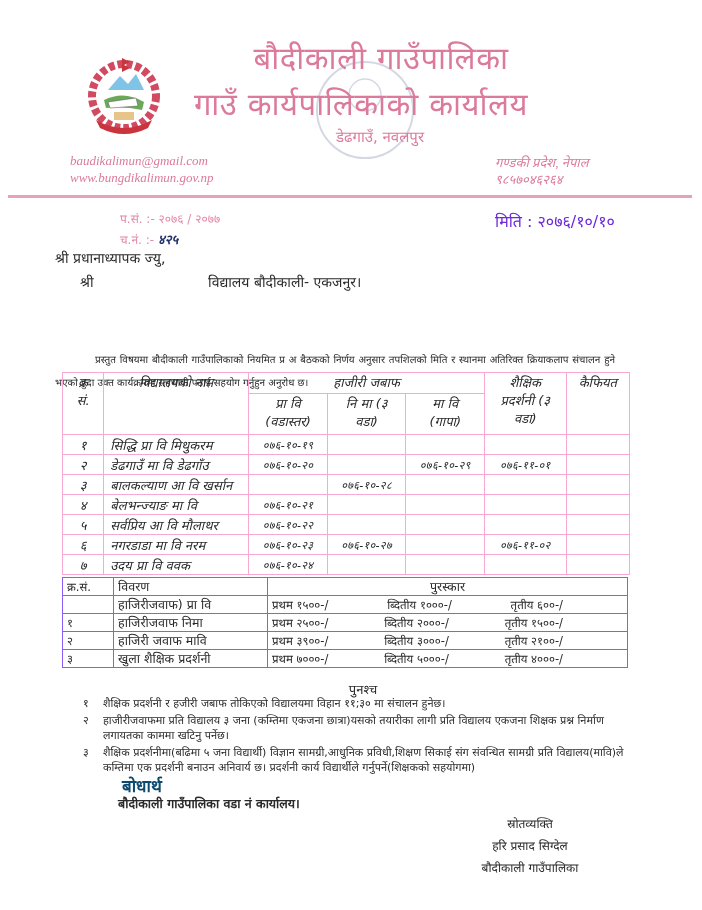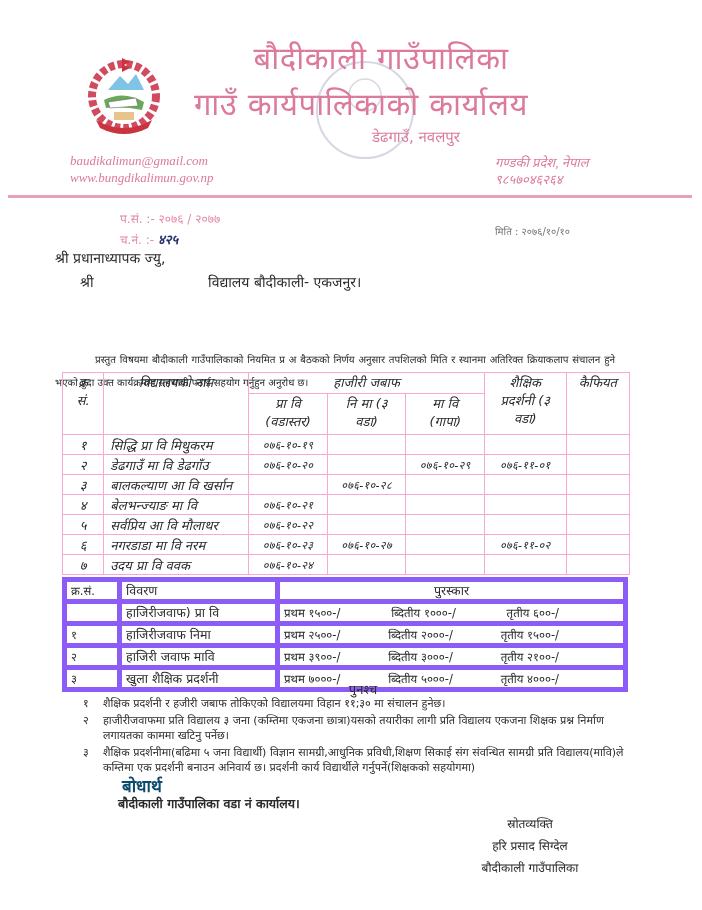--- a/index.html
+++ b/index.html
@@ -5,47 +5,47 @@
   html, body { margin: 0; padding: 0; }
   body {
     width: 702px; height: 910px; background: #ffffff; position: relative; overflow: hidden;
     font-family: "DejaVu Sans", "Liberation Sans", sans-serif; color: #2a2a2a;
   }
   .abs { position: absolute; }
   
   .emblem { left: 86px; top: 50px; width: 76px; height: 86px; }
   .title1 { left: 0; width: 702px; top: 36px; text-align: center; font-size: 31px; color: #dc7a9c; padding-left: 60px; box-sizing: border-box; white-space: nowrap; letter-spacing: 0.5px; }
   .title2 { left: 0; width: 702px; top: 82px; text-align: center; font-size: 31px; color: #dc7a9c; padding-left: 20px; box-sizing: border-box; white-space: nowrap; letter-spacing: 0.5px; }
-  .addr { left: 300px; width: 160px; top: 126px; text-align: right; font-size: 15px; color: #dc7a9c; white-space: nowrap; }
+  .addr { left: 300px; width: 160px; top: 126px; text-align: center; font-size: 15px; color: #dc7a9c; white-space: nowrap; }
   .stamp { left: 310px; top: 55px; width: 110px; height: 110px; opacity: 0.35; }
   .email, .web { left: 70px; font-family: "Liberation Serif", serif; font-style: italic; color: #dc7a9c; font-size: 13px; }
   .email { top: 153px; } .web { top: 170px; }
   .prov, .phone { left: 495px; font-style: italic; color: #dc7a9c; font-size: 13px; font-family: "Liberation Serif", serif; }
   .prov { top: 153px; } .phone { top: 170px; }
   .rule { left: 8px; right: 10px; top: 195px; height: 3px; background: #e7a1b9; }
   
   .ref { font-size: 12px; color: #e38aa8; margin-left: 48px; }
   .ref1 { left: 72px; top: 210px; }
   .ref2 { left: 72px; top: 230px; }
   .handnum { font-family: "DejaVu Serif", serif; font-style: italic; color: #22316b; font-size: 13px; font-weight: bold; }
-  .date { left: 495px; top: 224px; font-size: 10px; color: #737373; }
+  .date { left: 495px; top: 210px; font-size: 16px; color: #6d28d9; }
   .to1 { left: 55px; top: 248px; font-size: 14px; }
   .to2 { left: 80px; top: 272px; font-size: 14px; }
   .to3 { left: 208px; top: 272px; font-size: 14px; }
   .para { left: 55px; width: 560px; top: 300px; font-size: 10px; line-height: 23px; text-align: justify; text-indent: 40px; margin-top: 48px; }
   
   table { border-collapse: collapse; }
   .t1 { left: 62px; top: 372px; width: 568px; font-size: 13px; }
   .t1 td, .t1 th { border: 1px solid #f9a8d4; text-align: center; font-weight: normal; padding: 0 11px; vertical-align: top; font-style: italic; }
   .t1 .hd td { height: 20px; }
   .t1 .row td { height: 19px; vertical-align: middle; }
   .t1 td.name { text-align: left; padding-left: 6px; white-space: nowrap; }
   .t1 .date-cell { font-size: 11px; letter-spacing: 0.3px; }
   .t2 { left: 62px; top: 577px; width: 566px; font-size: 12.5px; }
-  .t2 td { border: 5px solid #8b5cf6; height: 17px; padding: 0 4px; white-space: nowrap; }
+  .t2 td { border: 1px solid #8b5cf6; height: 17px; padding: 0 4px; white-space: nowrap; }
   .t2 .c0 { width: 42px; text-align: left; font-size: 11.5px; }
   .t2 .c1 { width: 145px; }
   .prize { display: flex; justify-content: space-between; padding-right: 60px; }
   .prize span { font-size: 11.5px; }
   .ps-title { left: 0; width: 702px; text-align: center; top: 680px; font-size: 13px; margin-left: 12px; }
   .note { font-size: 11px; left: 103px; width: 530px; line-height: 15px; }
   .note .num { position: absolute; left: -20px; }
   .n1 { top: 696px; } .n2 { top: 713px; } .n3 { top: 745px; }
   .bod { left: 122px; top: 774px; font-size: 17px; font-weight: bold; color: #0c4a6e; }
   .cc { left: 118px; top: 795px; font-size: 12.5px; font-weight: bold; }

